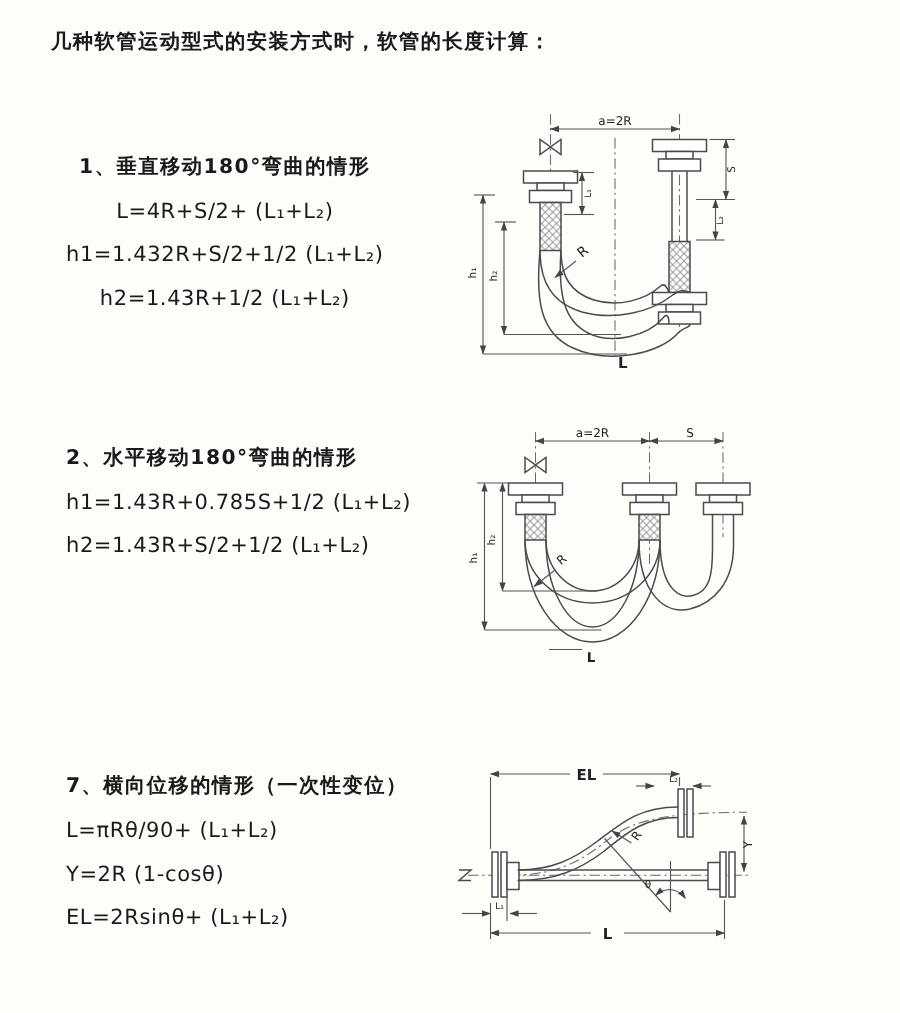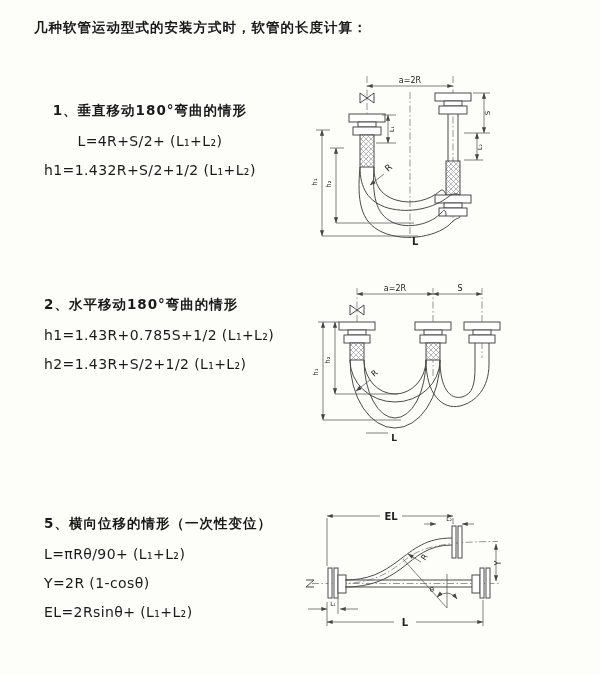--- a/index.html
+++ b/index.html
@@ -35,33 +35,34 @@
 </head>
 <body>
 
 <div class="page-title">几种软管运动型式的安装方式时，软管的长度计算：</div>
 
 <div class="sec" id="sec1">
   <div class="sec-heading">1、垂直移动180°弯曲的情形</div>
   <div class="formulas">
     <div class="formula">L=4R+S/2+ (L₁+L₂)</div>
     <div class="formula">h1=1.432R+S/2+1/2 (L₁+L₂)</div>
+    <div class="formula">h2=1.43R+1/2 (L₁+L₂)</div>
   </div>
 </div>
 
 <div class="sec" id="sec2">
   <div class="sec-heading">2、水平移动180°弯曲的情形</div>
   <div class="formulas">
     <div class="formula">h1=1.43R+0.785S+1/2 (L₁+L₂)</div>
     <div class="formula">h2=1.43R+S/2+1/2 (L₁+L₂)</div>
   </div>
 </div>
 
 <div class="sec" id="sec3">
-  <div class="sec-heading">5、横向位移的情形（一次性变位）</div>
+  <div class="sec-heading">7、横向位移的情形（一次性变位）</div>
   <div class="formulas">
     <div class="formula">L=πRθ/90+ (L₁+L₂)</div>
     <div class="formula">Y=2R (1-cosθ)</div>
     <div class="formula">EL=2Rsinθ+ (L₁+L₂)</div>
   </div>
 </div>
 
 <svg id="dwg1" class="dwg" width="286" height="200" viewBox="0 0 286 200">
   <defs>
     <marker id="ah" viewBox="0 0 10 10" refX="9.5" refY="5" markerWidth="8" markerHeight="8" orient="auto-start-reverse">

